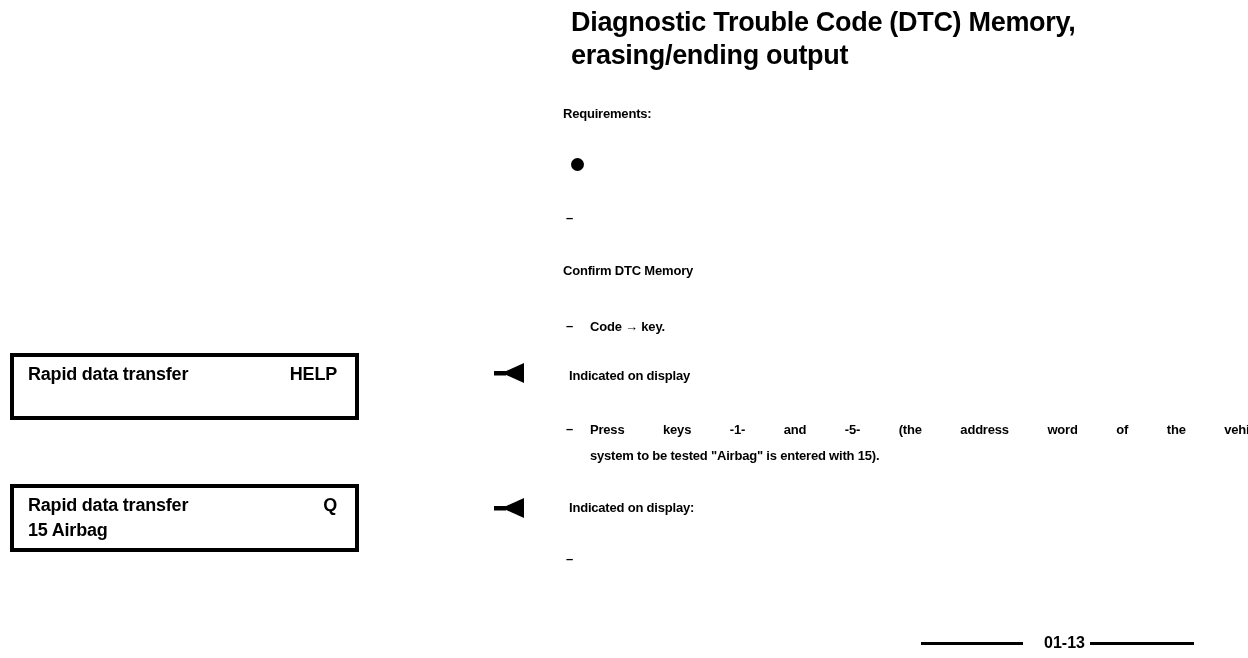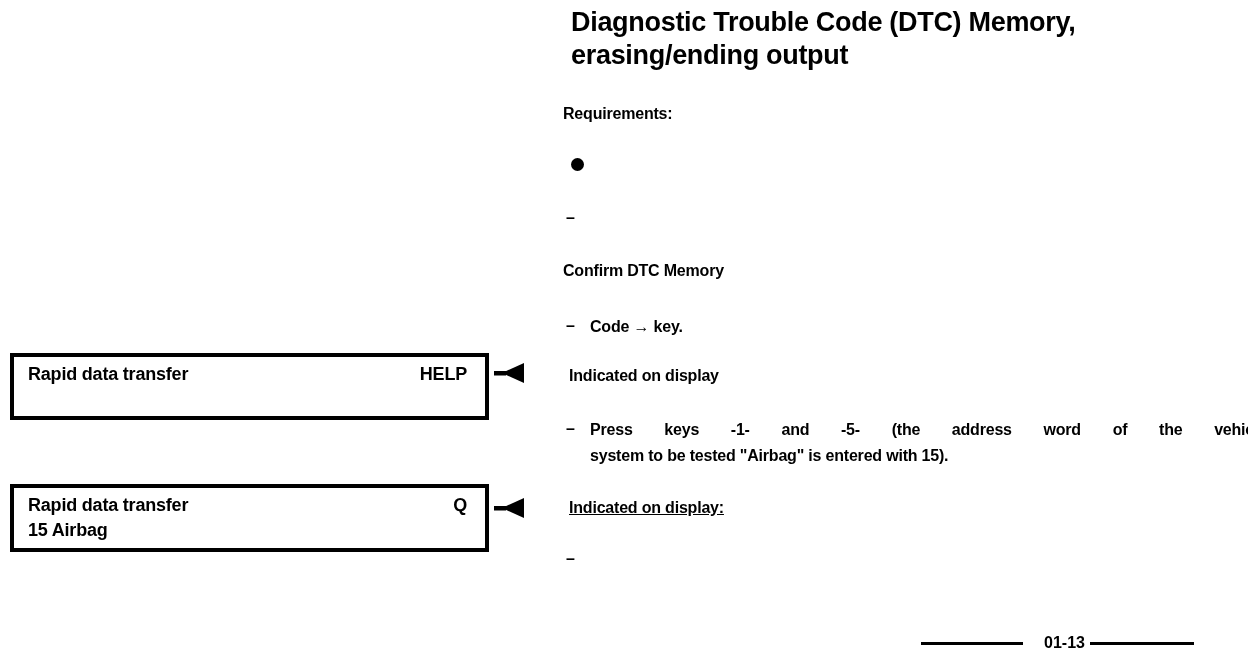--- a/index.html
+++ b/index.html
@@ -21,21 +21,21 @@
   .title {
     left: 571px;
     top: 6px;
     width: 680px;
     font-size: 27px;
     font-weight: bold;
     line-height: 33px;
     letter-spacing: -0.3px;
   }
   .body-text {
-    font-size: 16px;
+    font-size: 13px;
     font-weight: bold;
     line-height: 23px;
     letter-spacing: -0.2px;
   }
   .heading-line { left: 563px; }
   .list-item {
     left: 563px;
     padding-left: 27px;
   }
   .list-marker {
@@ -61,21 +61,21 @@
     text-align: justify;
     text-align-last: justify;
   }
   .para-line2 {
     display: block;
   }
 
   
   .lcd {
     left: 10px;
-    width: 479px;
+    width: 349px;
     box-sizing: border-box;
     border: 4px solid #000;
     padding: 5px 18px 5px 14px;
     font-size: 18px;
     font-weight: bold;
     line-height: 25px;
     letter-spacing: -0.2px;
     background: #fff;
   }
   .lcd-row {
@@ -134,21 +134,21 @@
 </div>
 
 <div class="abs body-text heading-line" style="top:364px; left:569px;text-align:center;">Indicated on display</div>
 
 <div class="abs body-text list-item para-keys" style="top:417px;">
   <span class="list-marker">–</span>
   <span class="para-line1">Press keys -1- and -5- (the address word of the vehicle</span>
   <span class="para-line2">system to be tested "Airbag" is entered with 15).</span>
 </div>
 
-<div class="abs body-text heading-line" style="top:496px; left:569px;text-decoration:underline;">Indicated on display:</div>
+<div class="abs body-text heading-line" style="top:496px; left:569px;">Indicated on display:</div>
 
 <div class="abs body-text list-item" style="top:548px; width:660px;">
   <span class="list-marker">–</span>
 </div>
 
 <div class="abs lcd" style="top:353px; height:67px;">
   <div class="lcd-row">
     <span>Rapid data transfer</span>
     <span>HELP</span>
   </div>

